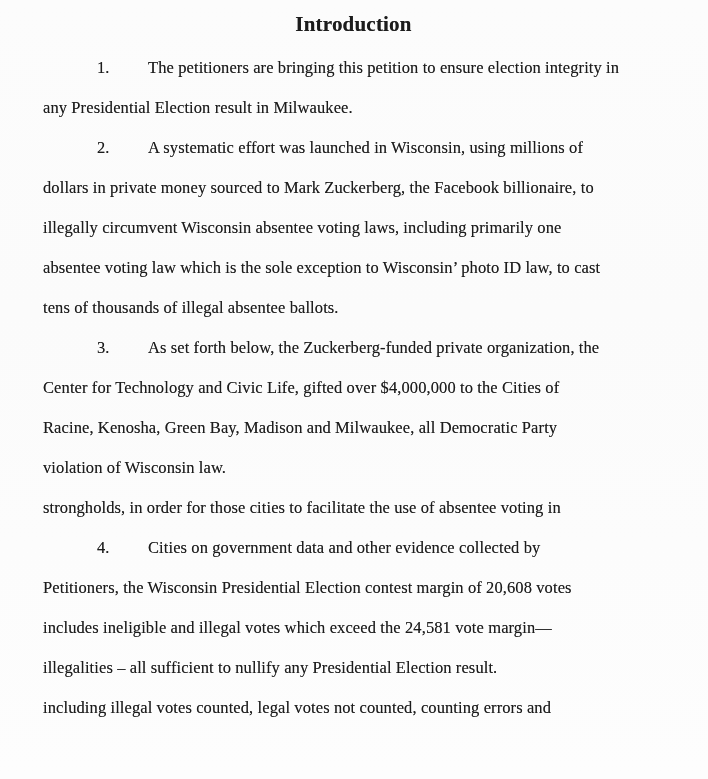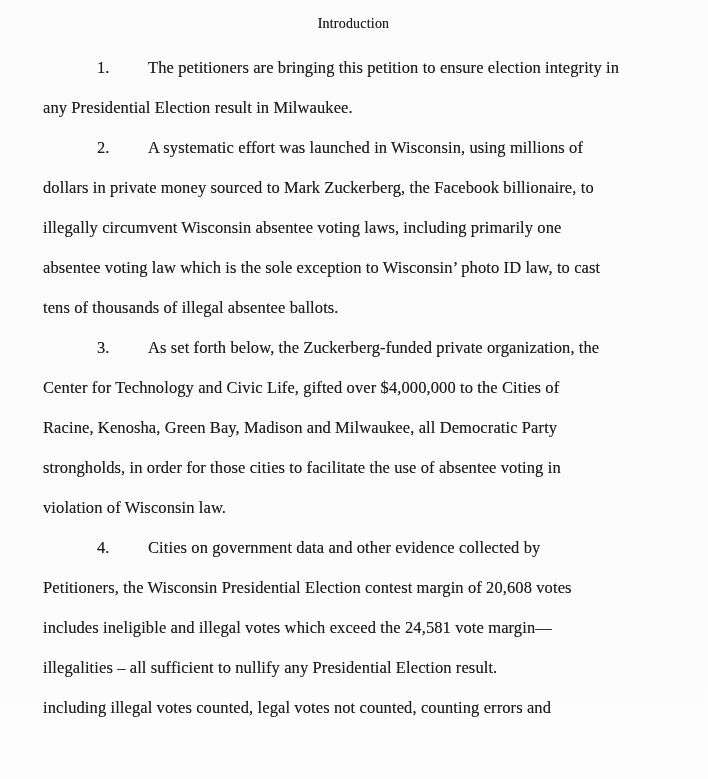--- a/index.html
+++ b/index.html
@@ -18,22 +18,22 @@
     height: 779px;
     background: linear-gradient(180deg, #fcfcfc 0%, #fbfbfb 40%, #fdfdfd 100%);
     font-family: "Liberation Serif", "DejaVu Serif", serif;
     color: #1c1c1c;
     box-sizing: border-box;
     padding: 12px 44px 0 43px;
   }
   .doc-heading {
     margin: 0;
     text-align: center;
-    font-size: 14px;
-    font-weight: normal;
+    font-size: 21px;
+    font-weight: bold;
     line-height: 24px;
     letter-spacing: 0.2px;
     text-shadow: 0 0 0.6px rgba(25,25,25,0.6);
   }
   .doc-body {
     margin-top: 12px;
   }
   .line {
     height: 40px;
     line-height: 40px;
@@ -74,22 +74,22 @@
       <div class="line">absentee voting law which is the sole exception to Wisconsin’ photo ID law, to cast</div>
       <div class="line">tens of thousands of illegal absentee ballots.</div>
     </div>
 
     <div class="paragraph">
       <div class="line">
         <span class="num">3.</span><span>As set forth below, the Zuckerberg-funded private organization, the</span>
       </div>
       <div class="line">Center for Technology and Civic Life, gifted over $4,000,000 to the Cities of</div>
       <div class="line">Racine, Kenosha, Green Bay, Madison and Milwaukee, all Democratic Party</div>
+      <div class="line">violation of Wisconsin law.</div>
       <div class="line">strongholds, in order for those cities to facilitate the use of absentee voting in</div>
-      <div class="line">violation of Wisconsin law.</div>
     </div>
 
     <div class="paragraph">
       <div class="line">
         <span class="num">4.</span><span>Cities on government data and other evidence collected by</span>
       </div>
       <div class="line">Petitioners, the Wisconsin Presidential Election contest margin of 20,608 votes</div>
       <div class="line">includes ineligible and illegal votes which exceed the 24,581 vote margin—</div>
       <div class="line">illegalities – all sufficient to nullify any Presidential Election result.</div>
       <div class="line">including illegal votes counted, legal votes not counted, counting errors and</div>

